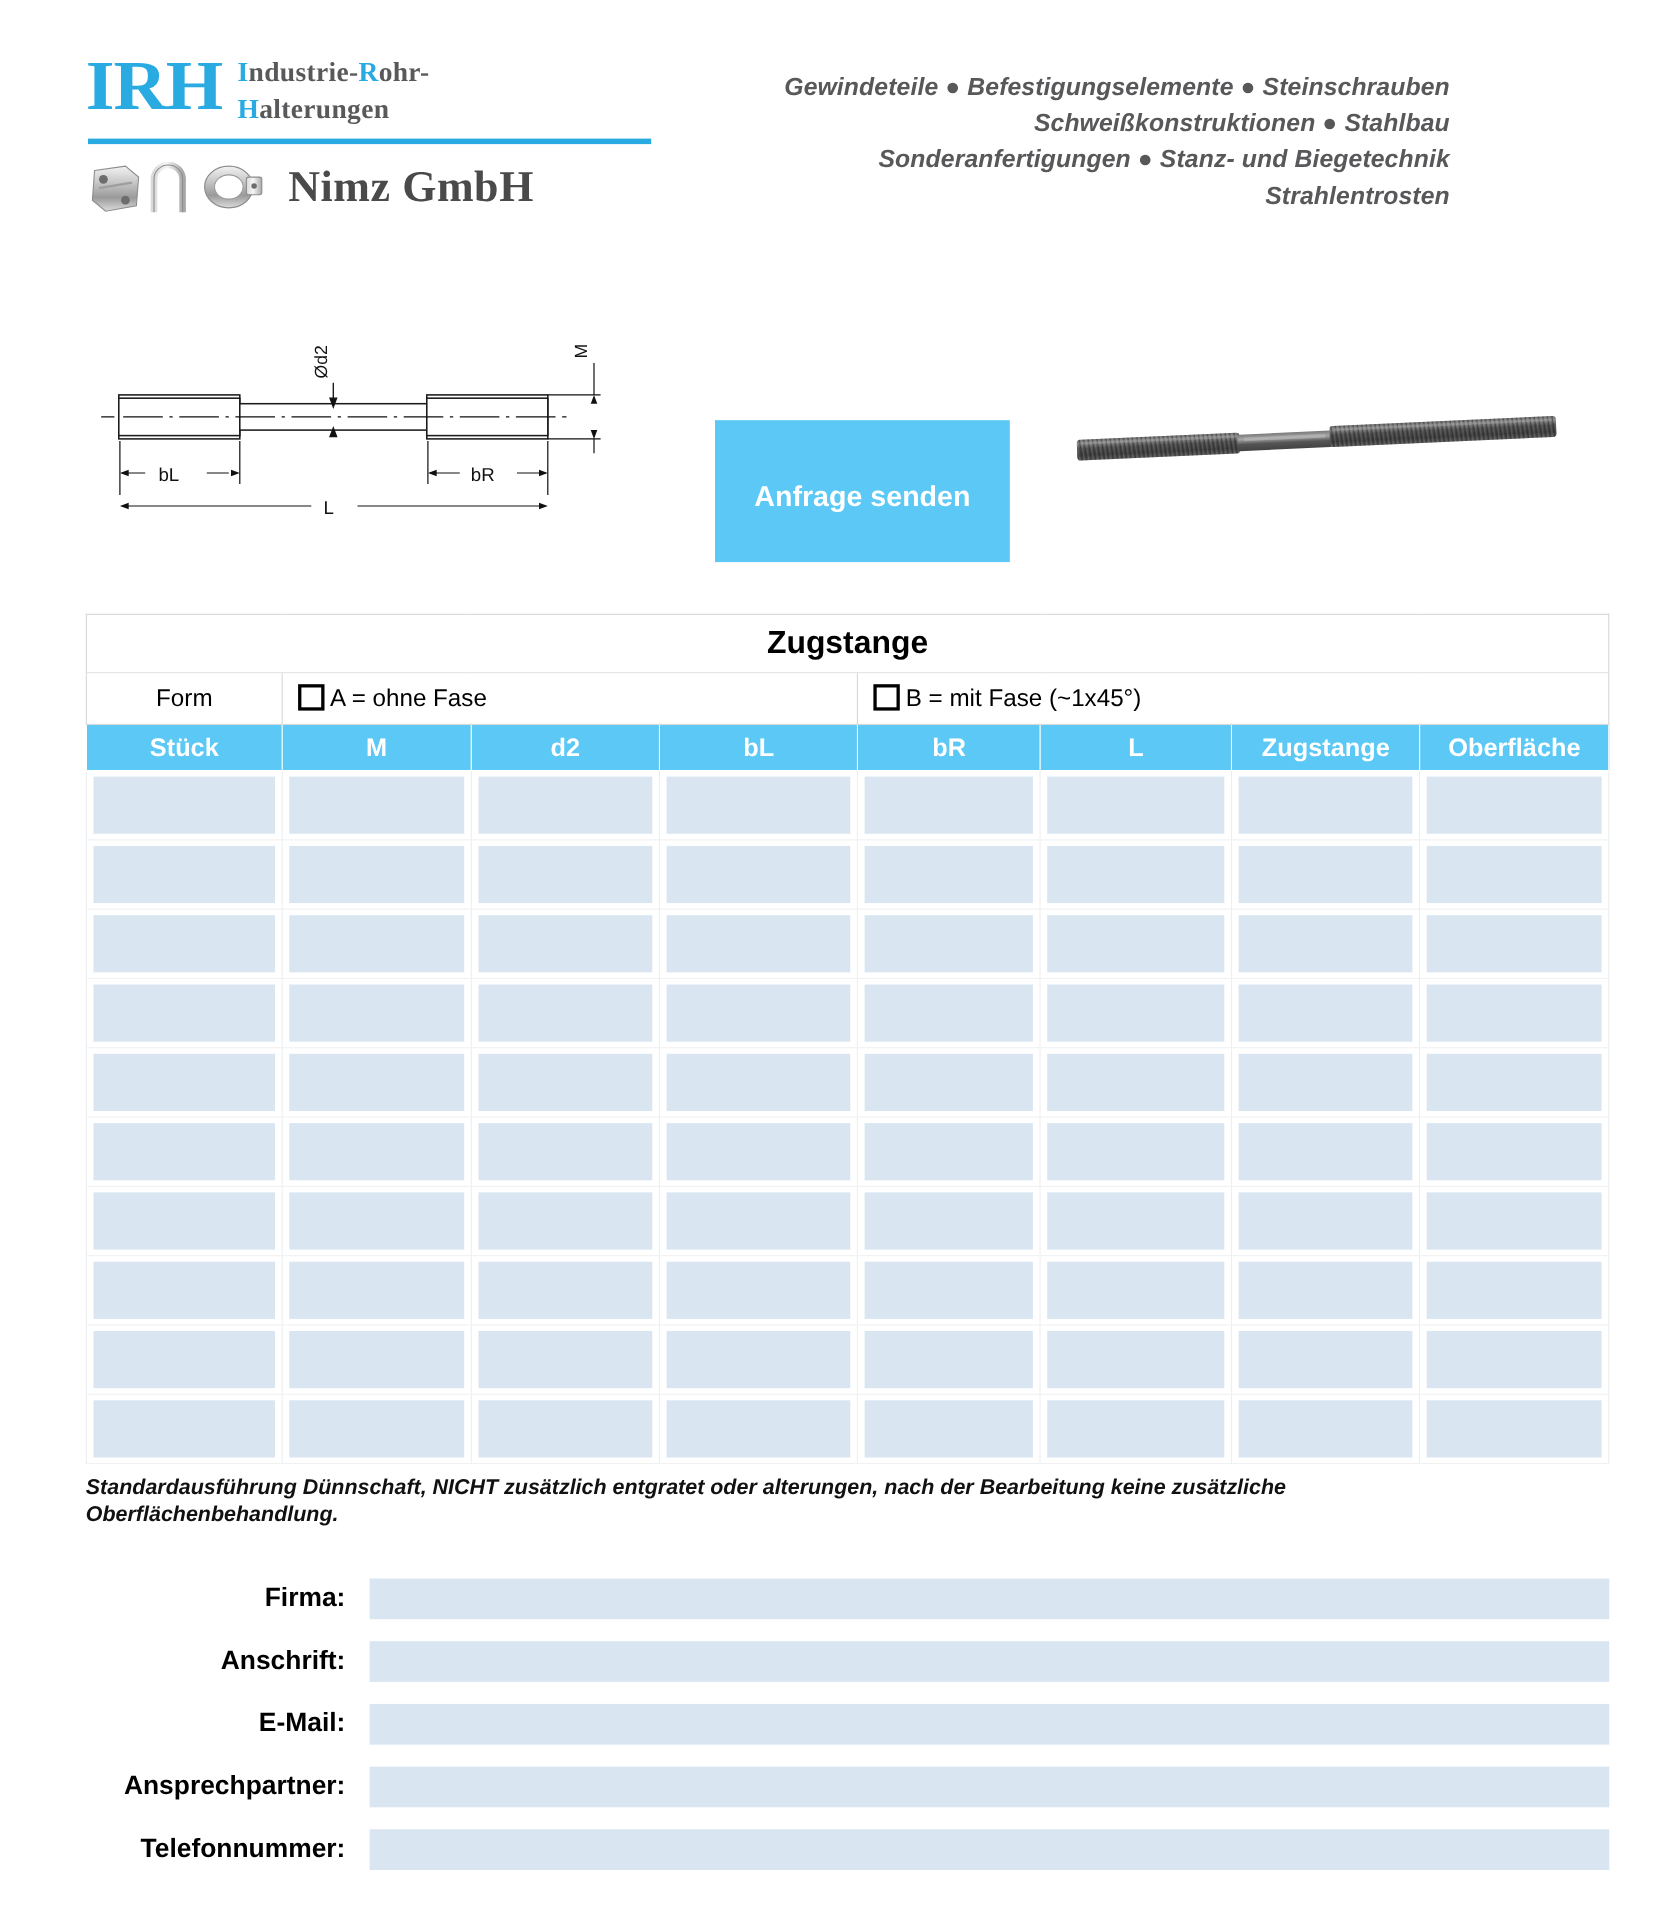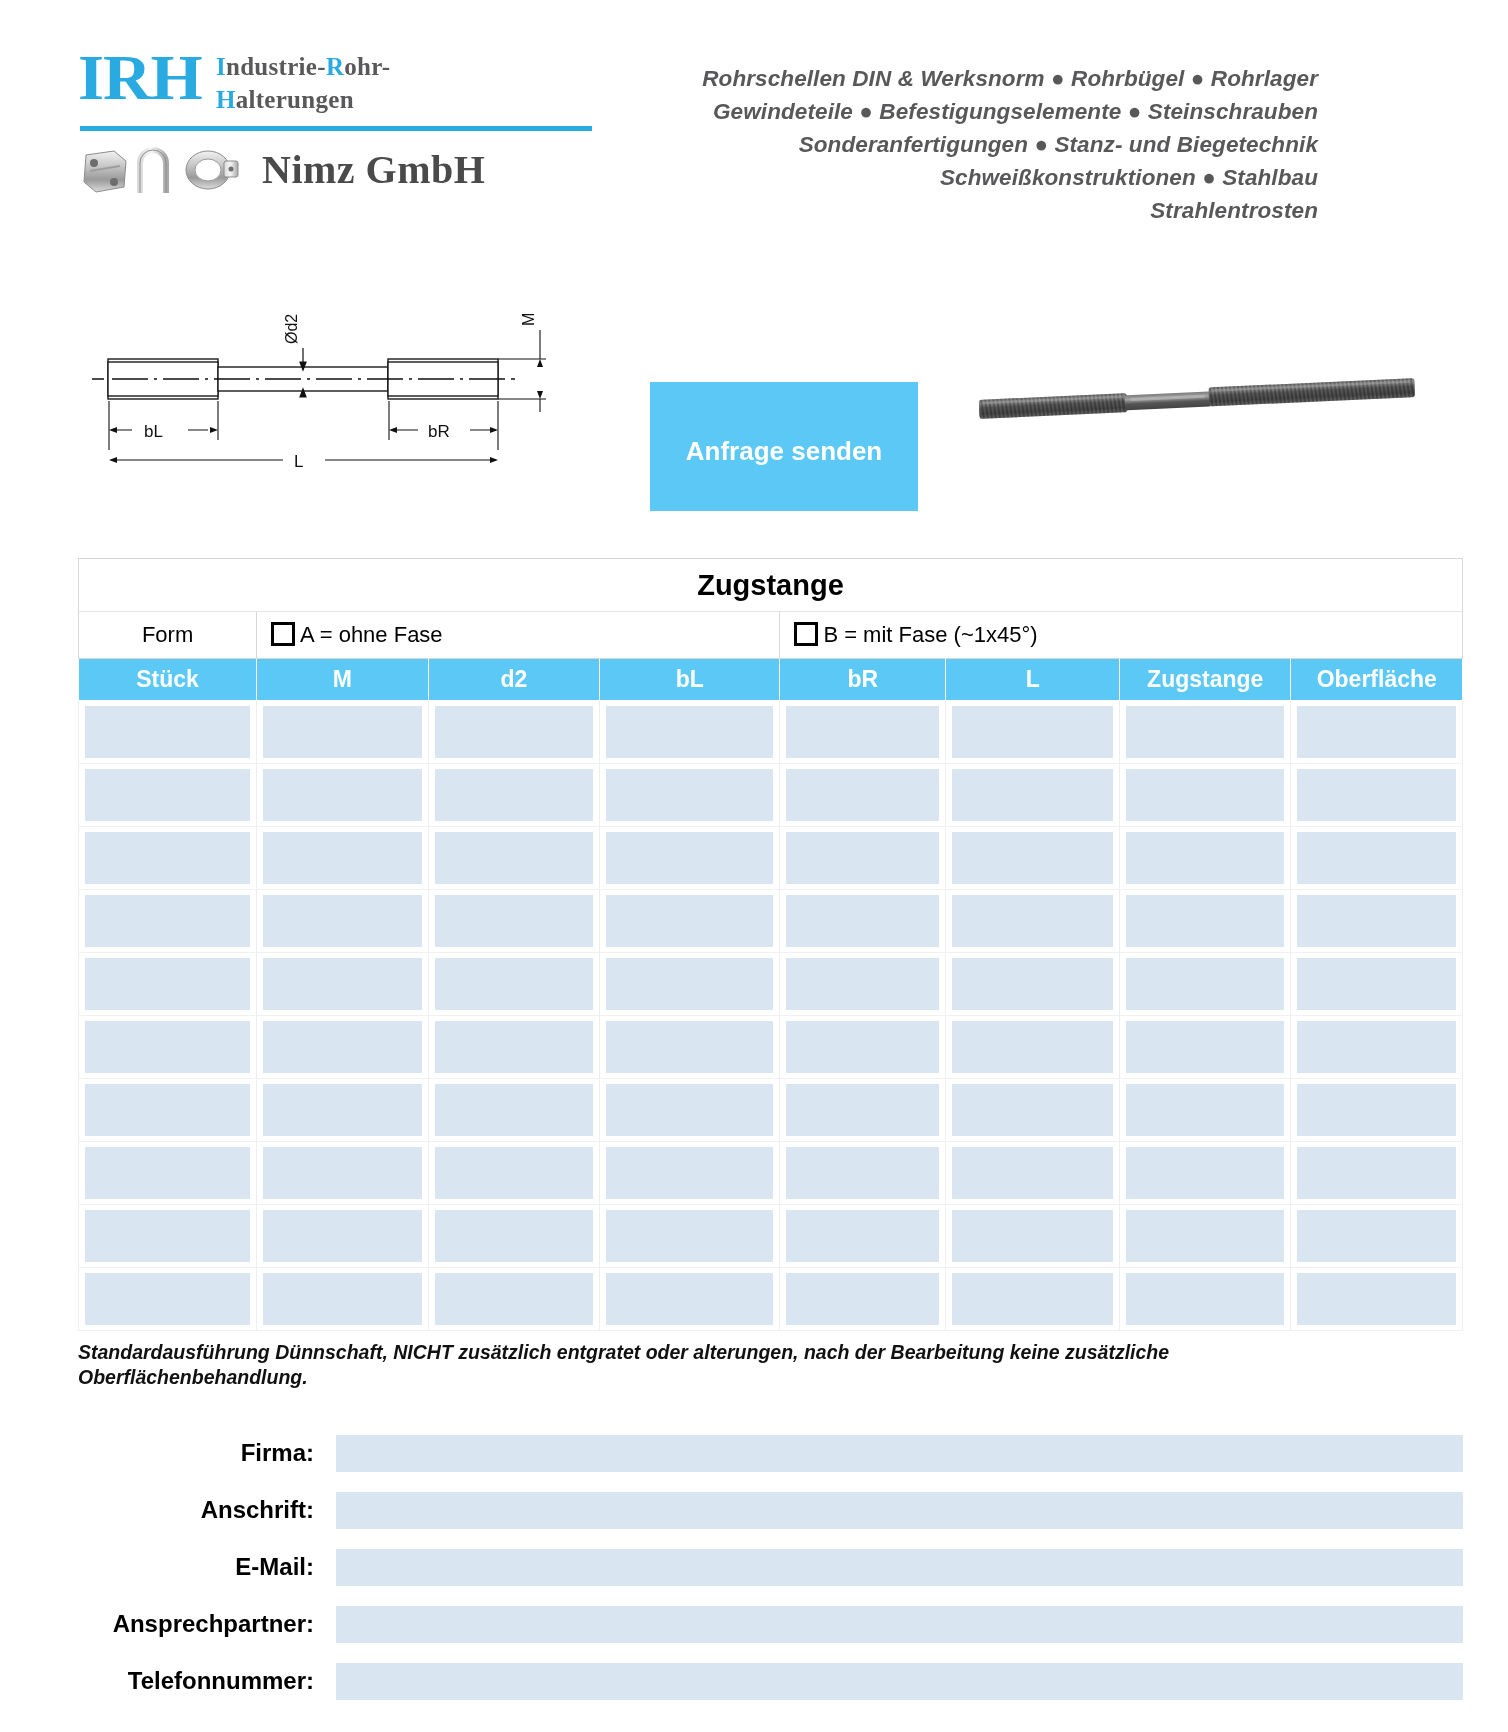--- a/index.html
+++ b/index.html
@@ -324,24 +324,23 @@
               <rect x="42" y="12" width="14" height="16" rx="2" fill="url(#metal2)" stroke="#8c8c8c" stroke-width="1"></rect>
               <circle cx="49" cy="20" r="2.5" fill="#6d6d6d"></circle>
             </g>
           </svg>
         </div>
         <div class="logo-nimz">Nimz GmbH</div>
       </div>
     </div>
 
     <div class="header-tagline">
-      <div>Rohrschellen DIN &amp; Werksnorm ● Rohrbügel ● Rohrlager</div>
       <div>Gewindeteile ● Befestigungselemente ● Steinschrauben</div>
+      <div>Schweißkonstruktionen ● Stahlbau</div>
       <div>Sonderanfertigungen ● Stanz- und Biegetechnik</div>
-      <div>Schweißkonstruktionen ● Stahlbau</div>
       <div>Strahlentrosten</div>
     </div>
   </div>
 
   <div class="drawing">
     <svg width="500" height="185" viewBox="0 0 500 185" xmlns="http://www.w3.org/2000/svg">
       <g stroke="#1b1b1b" fill="none" stroke-width="1.4">
 
         <rect x="30" y="59" width="110" height="40" fill="#fbfbfb"></rect>
         <rect x="30" y="62" width="110" height="34" fill="#ffffff"></rect>

